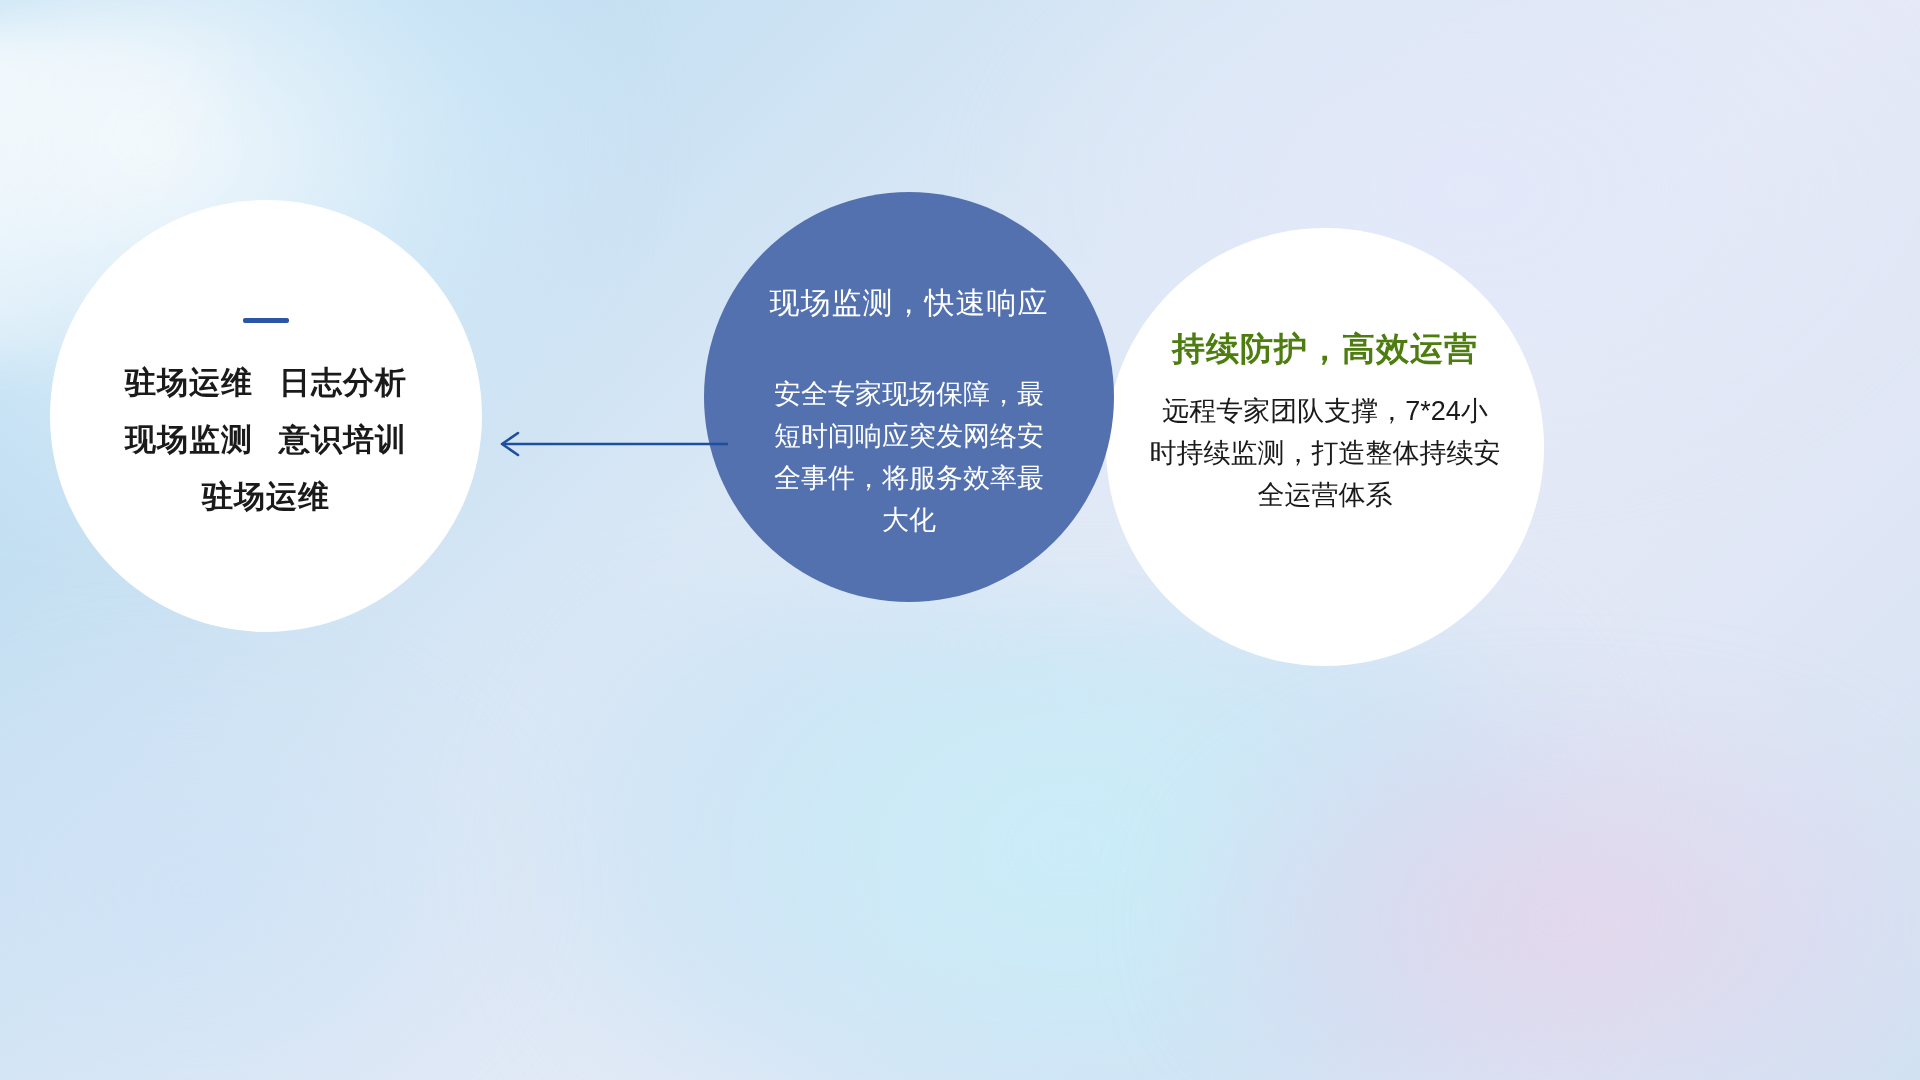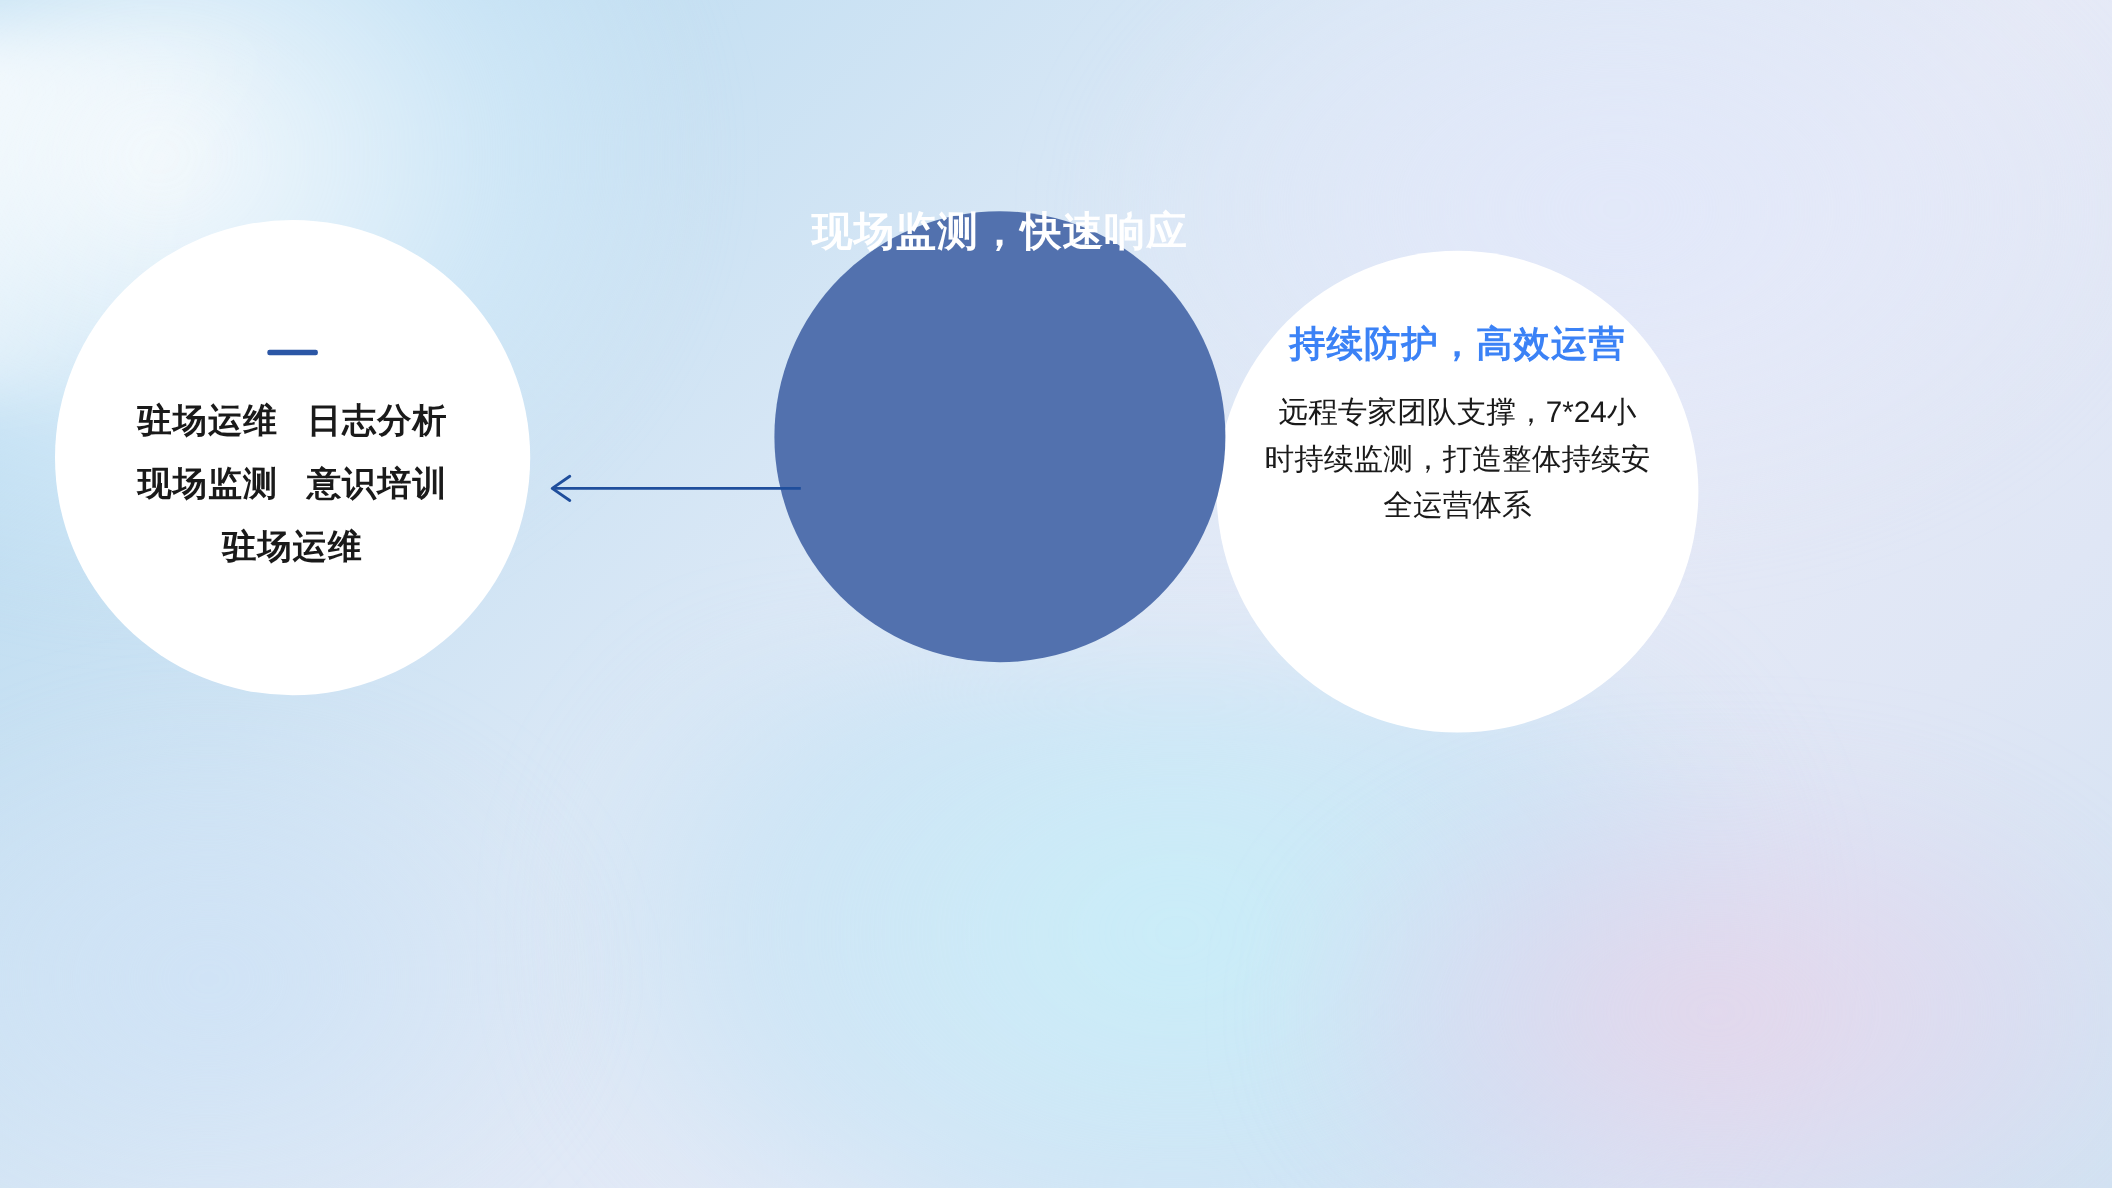--- a/index.html
+++ b/index.html
@@ -147,42 +147,43 @@
     width: 438px;
     height: 438px;
     background: #ffffff;
     display: flex;
     flex-direction: column;
     align-items: center;
     z-index: 2;
   }
 
   .mid-title {
-    font-size: 37px;
-    font-weight: bold;
+    margin-top: 96px;
+    font-size: 30px;
+    font-weight: normal;
     color: #ffffff;
     white-space: nowrap;
     letter-spacing: 1px;
     line-height: 1;
   }
   .mid-body {
     margin-top: 56px;
     width: 286px;
     text-align: center;
     font-size: 27px;
     line-height: 1.55;
     color: #ffffff;
     font-weight: 400;
   }
 
   .right-title {
-    margin-top: 68px;
+    margin-top: 104px;
     font-size: 33px;
     font-weight: bold;
-    color: #3b82f6;
+    color: #4d7c0f;
     white-space: nowrap;
     letter-spacing: 1px;
     line-height: 1;
   }
   .right-body {
     margin-top: 26px;
     width: 352px;
     text-align: center;
     font-size: 27px;
     line-height: 1.55;
@@ -228,20 +229,21 @@
     </div>
   </div>
 
   <div class="circle circle-right">
     <div class="right-title">持续防护，高效运营</div>
     <div class="right-body">远程专家团队支撑，7*24小时持续监测，打造整体持续安全运营体系</div>
   </div>
 
   <div class="circle circle-mid">
     <div class="mid-title">现场监测，快速响应</div>
+    <div class="mid-body">安全专家现场保障，最短时间响应突发网络安全事件，将服务效率最大化</div>
   </div>
 
   <svg class="connector" viewBox="0 0 240 48">
     <line x1="238" y1="24" x2="14" y2="24" stroke="#1f4e9c" stroke-width="2.6"></line>
     <polyline points="28,13 12,24 28,35" fill="none" stroke="#1f4e9c" stroke-width="2.6" stroke-linecap="round" stroke-linejoin="round"></polyline>
   </svg>
 
 </div>
 
 </body></html>

